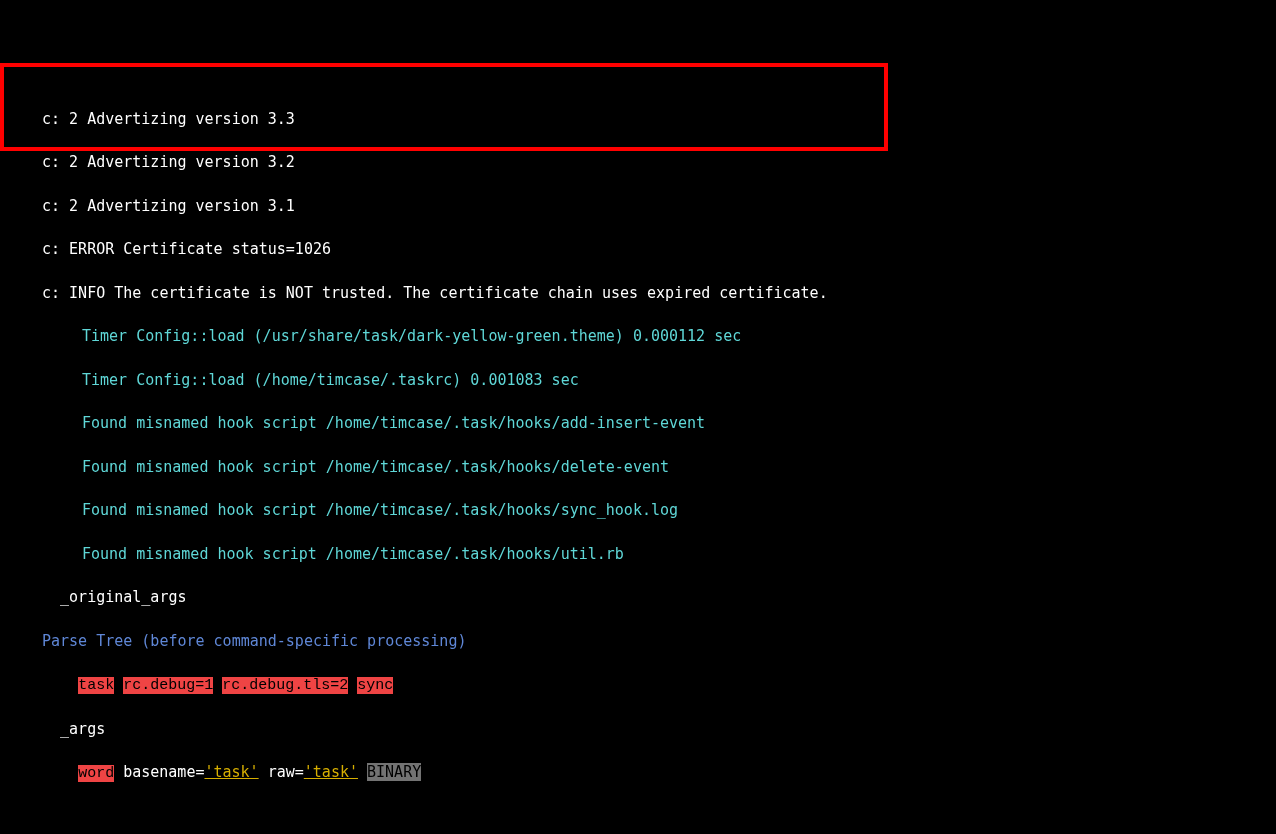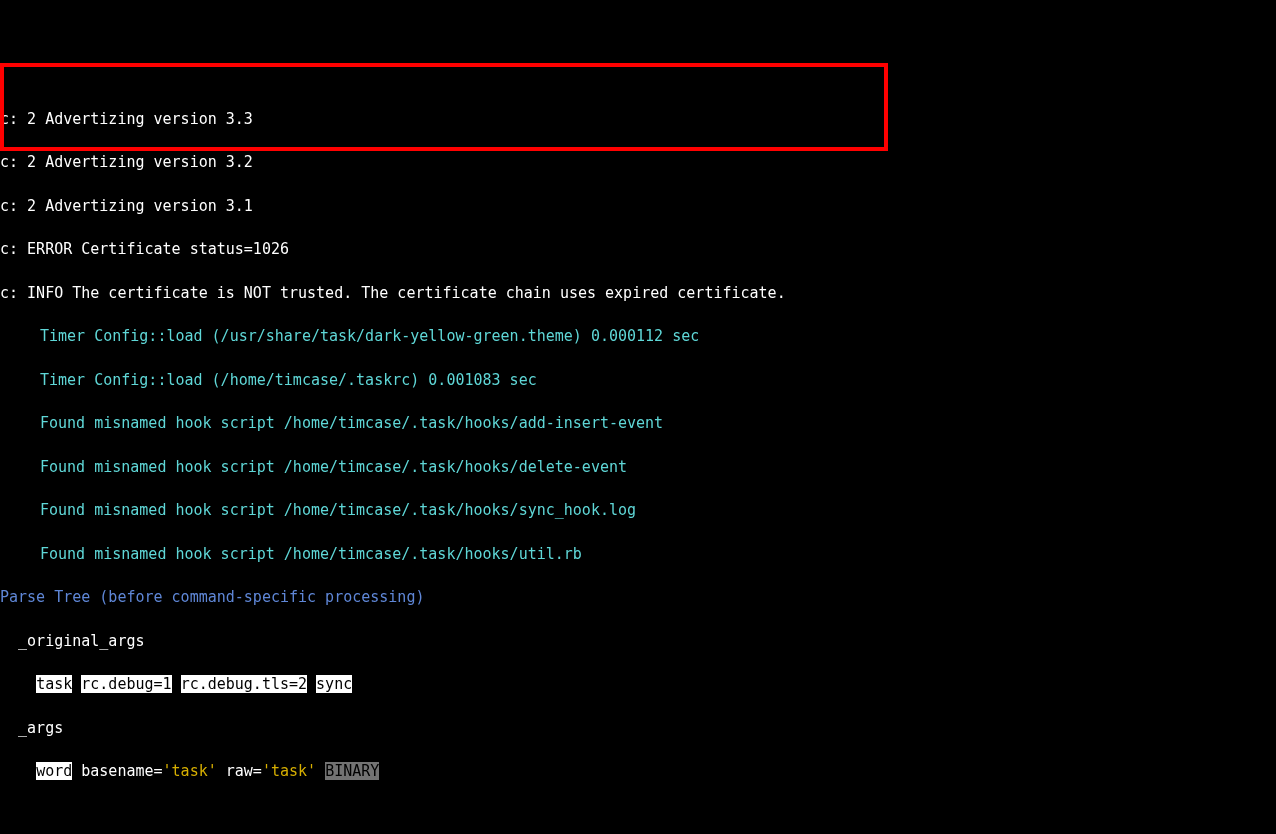--- a/index.html
+++ b/index.html
@@ -11,56 +11,56 @@
     font-size: 15px;
     line-height: 1.45;
     white-space: pre;
     overflow-x: auto;
     width: 1276px;
     height: 834px;
   }
   .container {
     padding: 0;
   }
-  .line { display: block; }
+  .line { display: block; margin-left: 42px; }
   .hlbox {
     border: 4px solid #ff0000;
     position: absolute;
     left: 0;
     top: 63px;
     width: 880px;
     height: 80px;
     pointer-events: none;
   }
   .c-white { color: #ffffff; }
   .c-cyan { color: #5fd7d7; padding-left: 40px; }
   .c-blue { color: #5f87d7; }
-  .c-yellow { color: #d7af00; }
-  .bg-gray { background: #ffffff; color: #000000; }
+  .c-yellow { color: #d7af00; text-decoration: underline; }
+  .bg-gray { background: #ef4444; color: #000000; font-family: Liberation Mono, monospace; }
   .bg-blue { background: #737373; color: #000000; }
 </style>
 </head>
 <body>
 
 
 
 <div class="container">
 <span class="line c-white">c: 2 Advertizing version 3.3</span>
 <span class="line c-white">c: 2 Advertizing version 3.2</span>
 <span class="line c-white">c: 2 Advertizing version 3.1</span>
 <span class="line c-white">c: ERROR Certificate status=1026</span>
 <span class="line c-white">c: INFO The certificate is NOT trusted. The certificate chain uses expired certificate.</span>
 <span class="line c-cyan">Timer Config::load (/usr/share/task/dark-yellow-green.theme) 0.000112 sec</span>
 <span class="line c-cyan">Timer Config::load (/home/timcase/.taskrc) 0.001083 sec</span>
 <span class="line c-cyan">Found misnamed hook script /home/timcase/.task/hooks/add-insert-event</span>
 <span class="line c-cyan">Found misnamed hook script /home/timcase/.task/hooks/delete-event</span>
 <span class="line c-cyan">Found misnamed hook script /home/timcase/.task/hooks/sync_hook.log</span>
 <span class="line c-cyan">Found misnamed hook script /home/timcase/.task/hooks/util.rb</span>
+<span class="line c-white">  <span>_original_args</span></span>
 <span class="line c-blue">Parse Tree (before command-specific processing)</span>
-<span class="line c-white">  <span>_original_args</span></span>
 <span class="line">    <span class="bg-gray">task</span> <span class="bg-gray">rc.debug=1</span> <span class="bg-gray">rc.debug.tls=2</span> <span class="bg-gray">sync</span></span>
 <span class="line c-white">  <span>_args</span></span>
 <span class="line">    <span class="bg-gray">word</span> <span class="c-white">basename=</span><span class="c-yellow">'task'</span> <span class="c-white">raw=</span><span class="c-yellow">'task'</span> <span class="bg-blue">BINARY</span></span>
 
 
 
 
 
 
 

